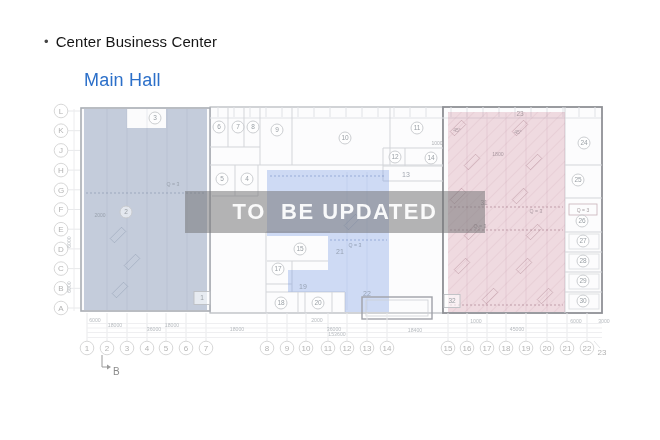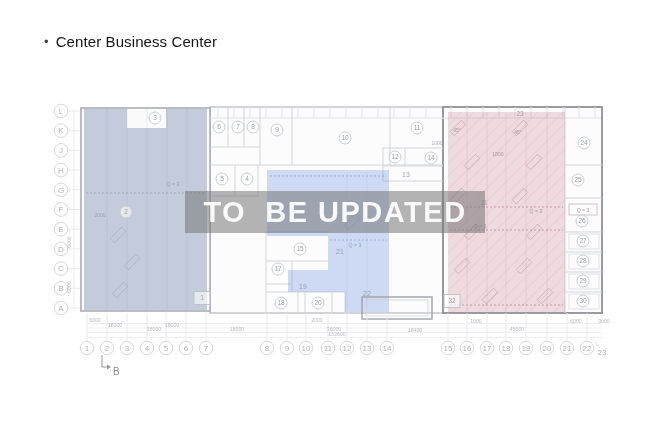--- a/index.html
+++ b/index.html
@@ -17,35 +17,36 @@
     position:absolute;left:84px;top:70px;font-size:18px;font-weight:500;
     letter-spacing:.2px;cursor:pointer;
   }
   .plan-svg{position:absolute;left:0;top:0;}
   .watermark{
     position:absolute;left:185px;top:191px;width:300px;height:42px;
     background:rgba(118,118,120,0.55);
     display:flex;align-items:center;justify-content:center;
   }
   .watermark span{
-    color:rgba(255,255,255,0.93);font-size:29px;font-weight:700;
+    color:rgba(255,255,255,0.93);font-size:22px;font-weight:700;
     letter-spacing:1.5px;white-space:pre;line-height:1;
   }
   text{font-family:"Liberation Sans",sans-serif;}
 </style>
 </head>
 <body>
 
 <div class="page">
 
   <div class="header">
     <span class="bullet">•</span>
     <span>Center Business Center</span>
   </div>
 
+  <div class="subtitle" style="color: rgb(43, 111, 201);">Main Hall</div>
 
   <svg class="plan-svg" width="660" height="440" viewBox="0 0 660 440">
     <defs>
       <pattern id="hatch" width="9" height="9" patternUnits="userSpaceOnUse" patternTransform="rotate(45)">
         <line x1="0" y1="0" x2="0" y2="9" stroke="rgba(170,115,135,0.22)" stroke-width="1"></line>
       </pattern>
     </defs>
 
     <g>
       <rect x="210" y="107" width="233" height="206" fill="#fcfcfd" stroke="#b4b7bc" stroke-width="1.2"></rect>

